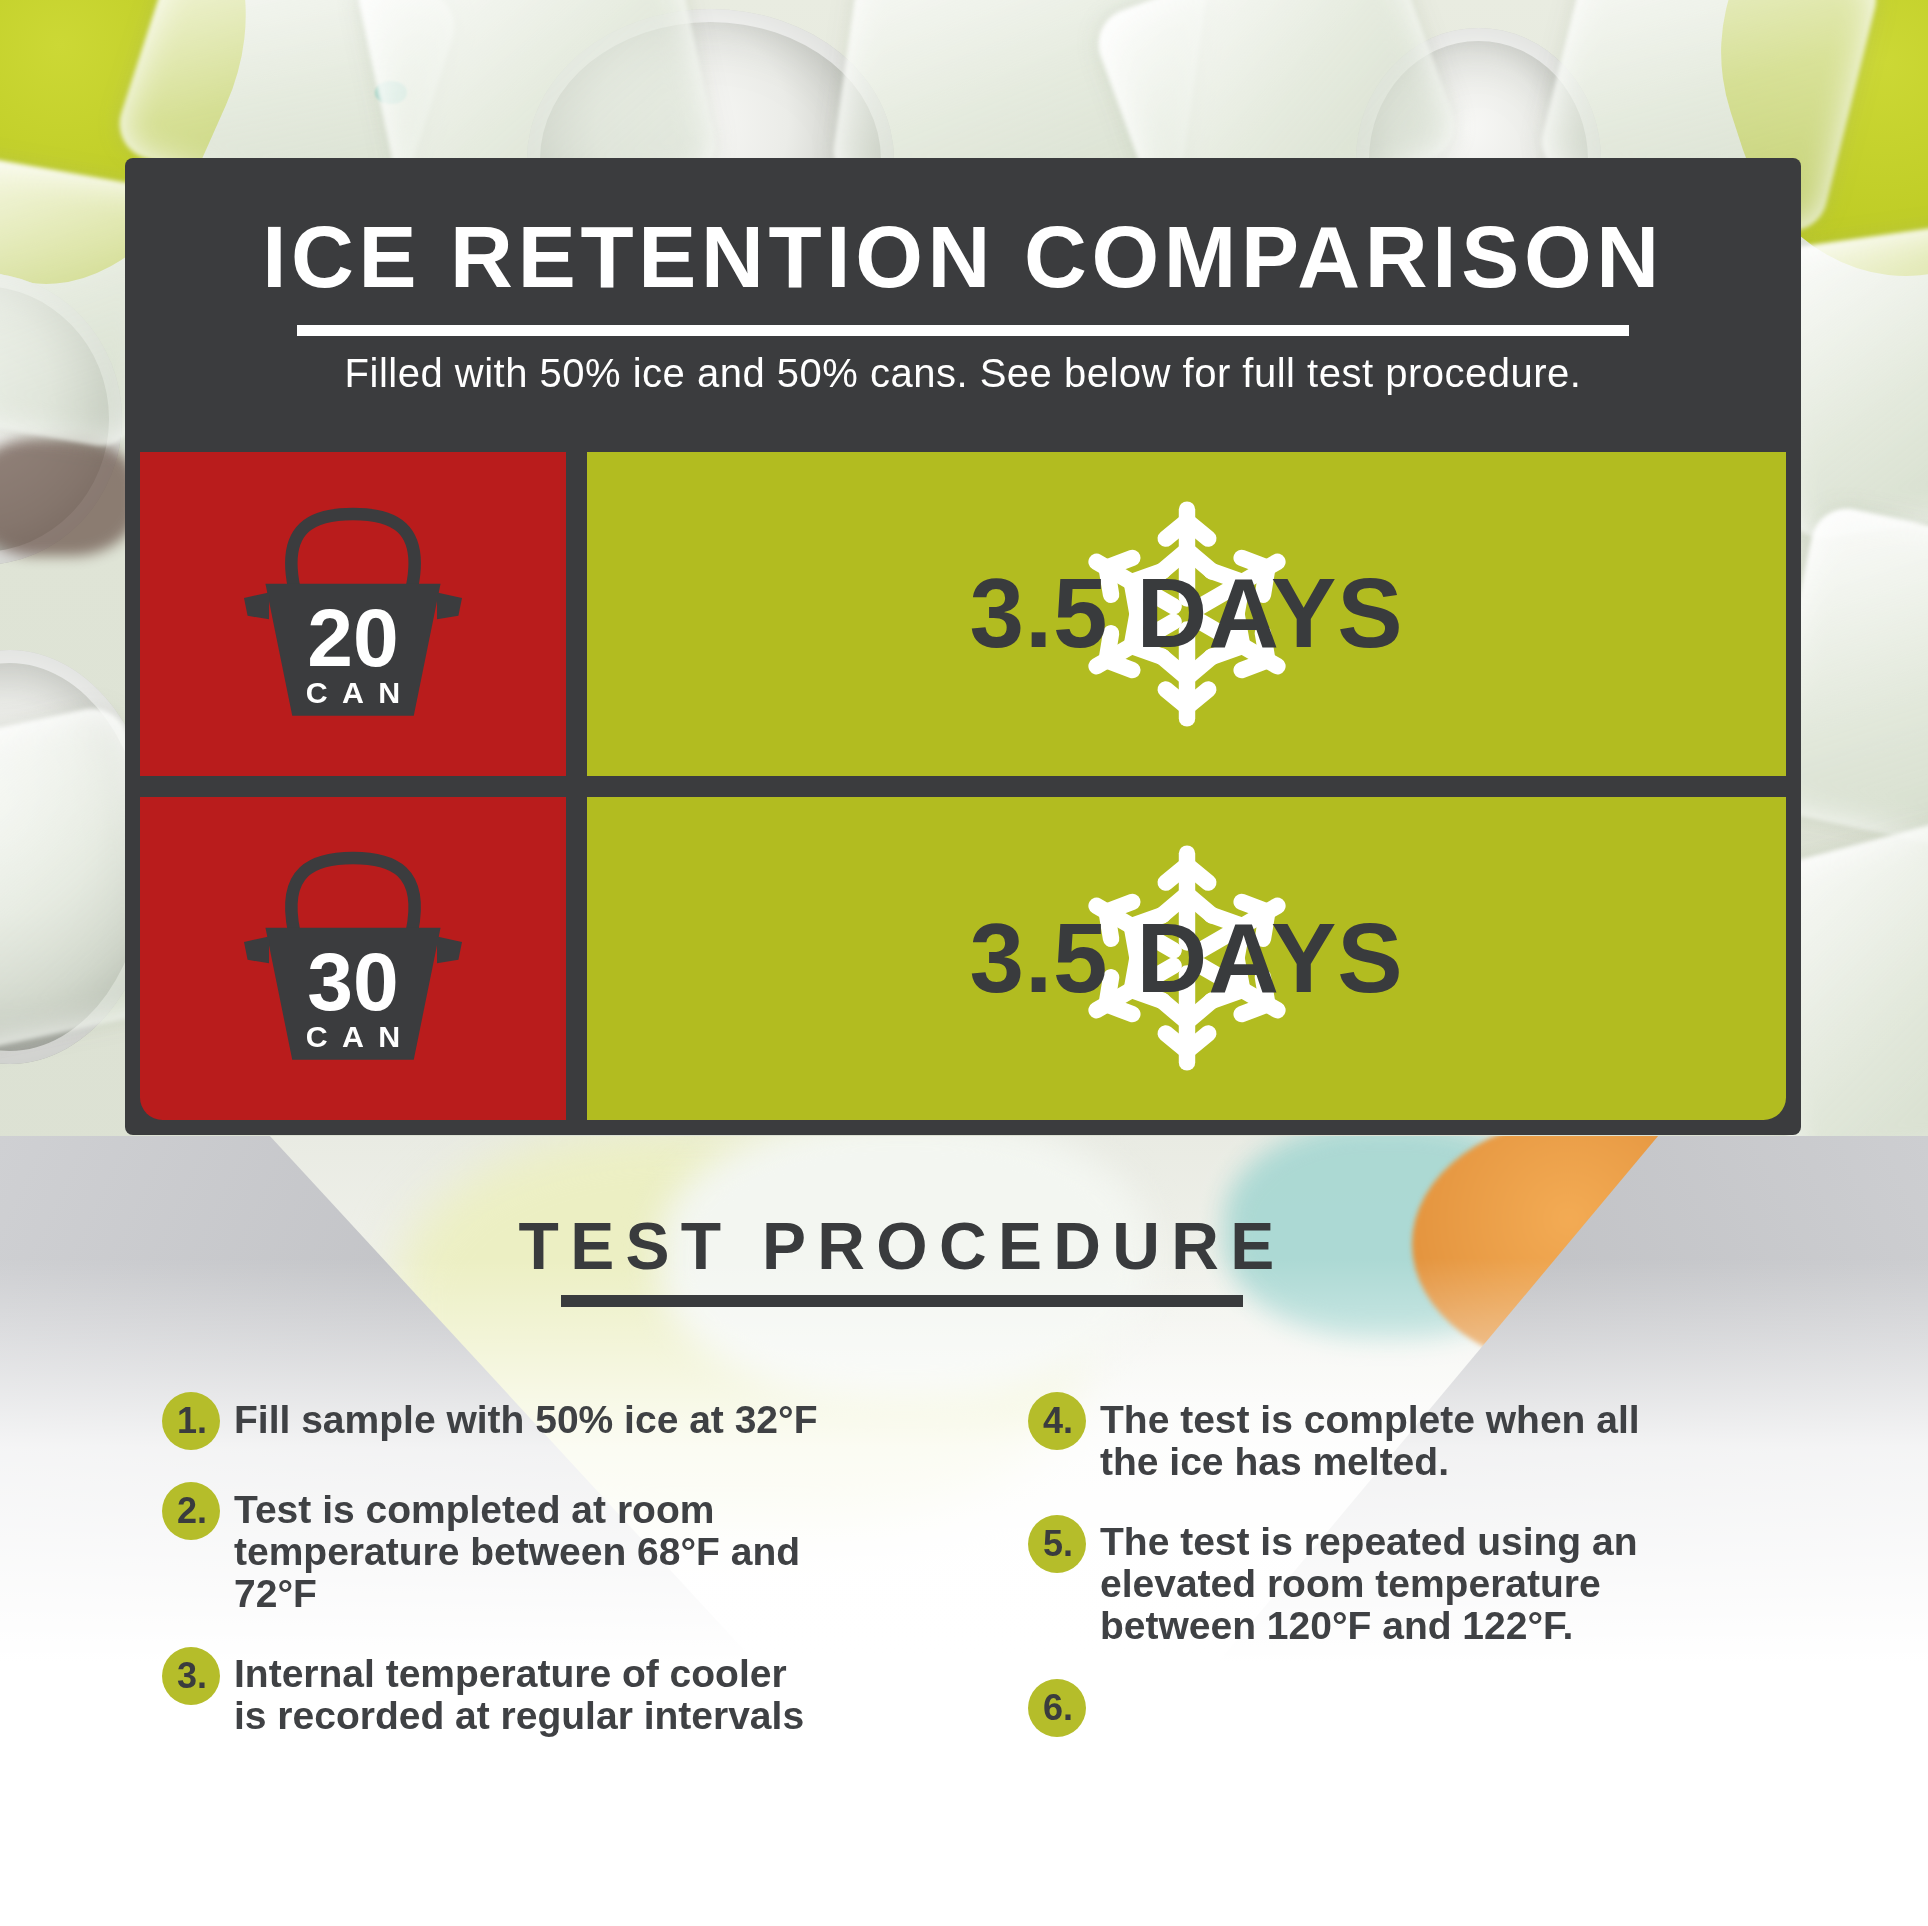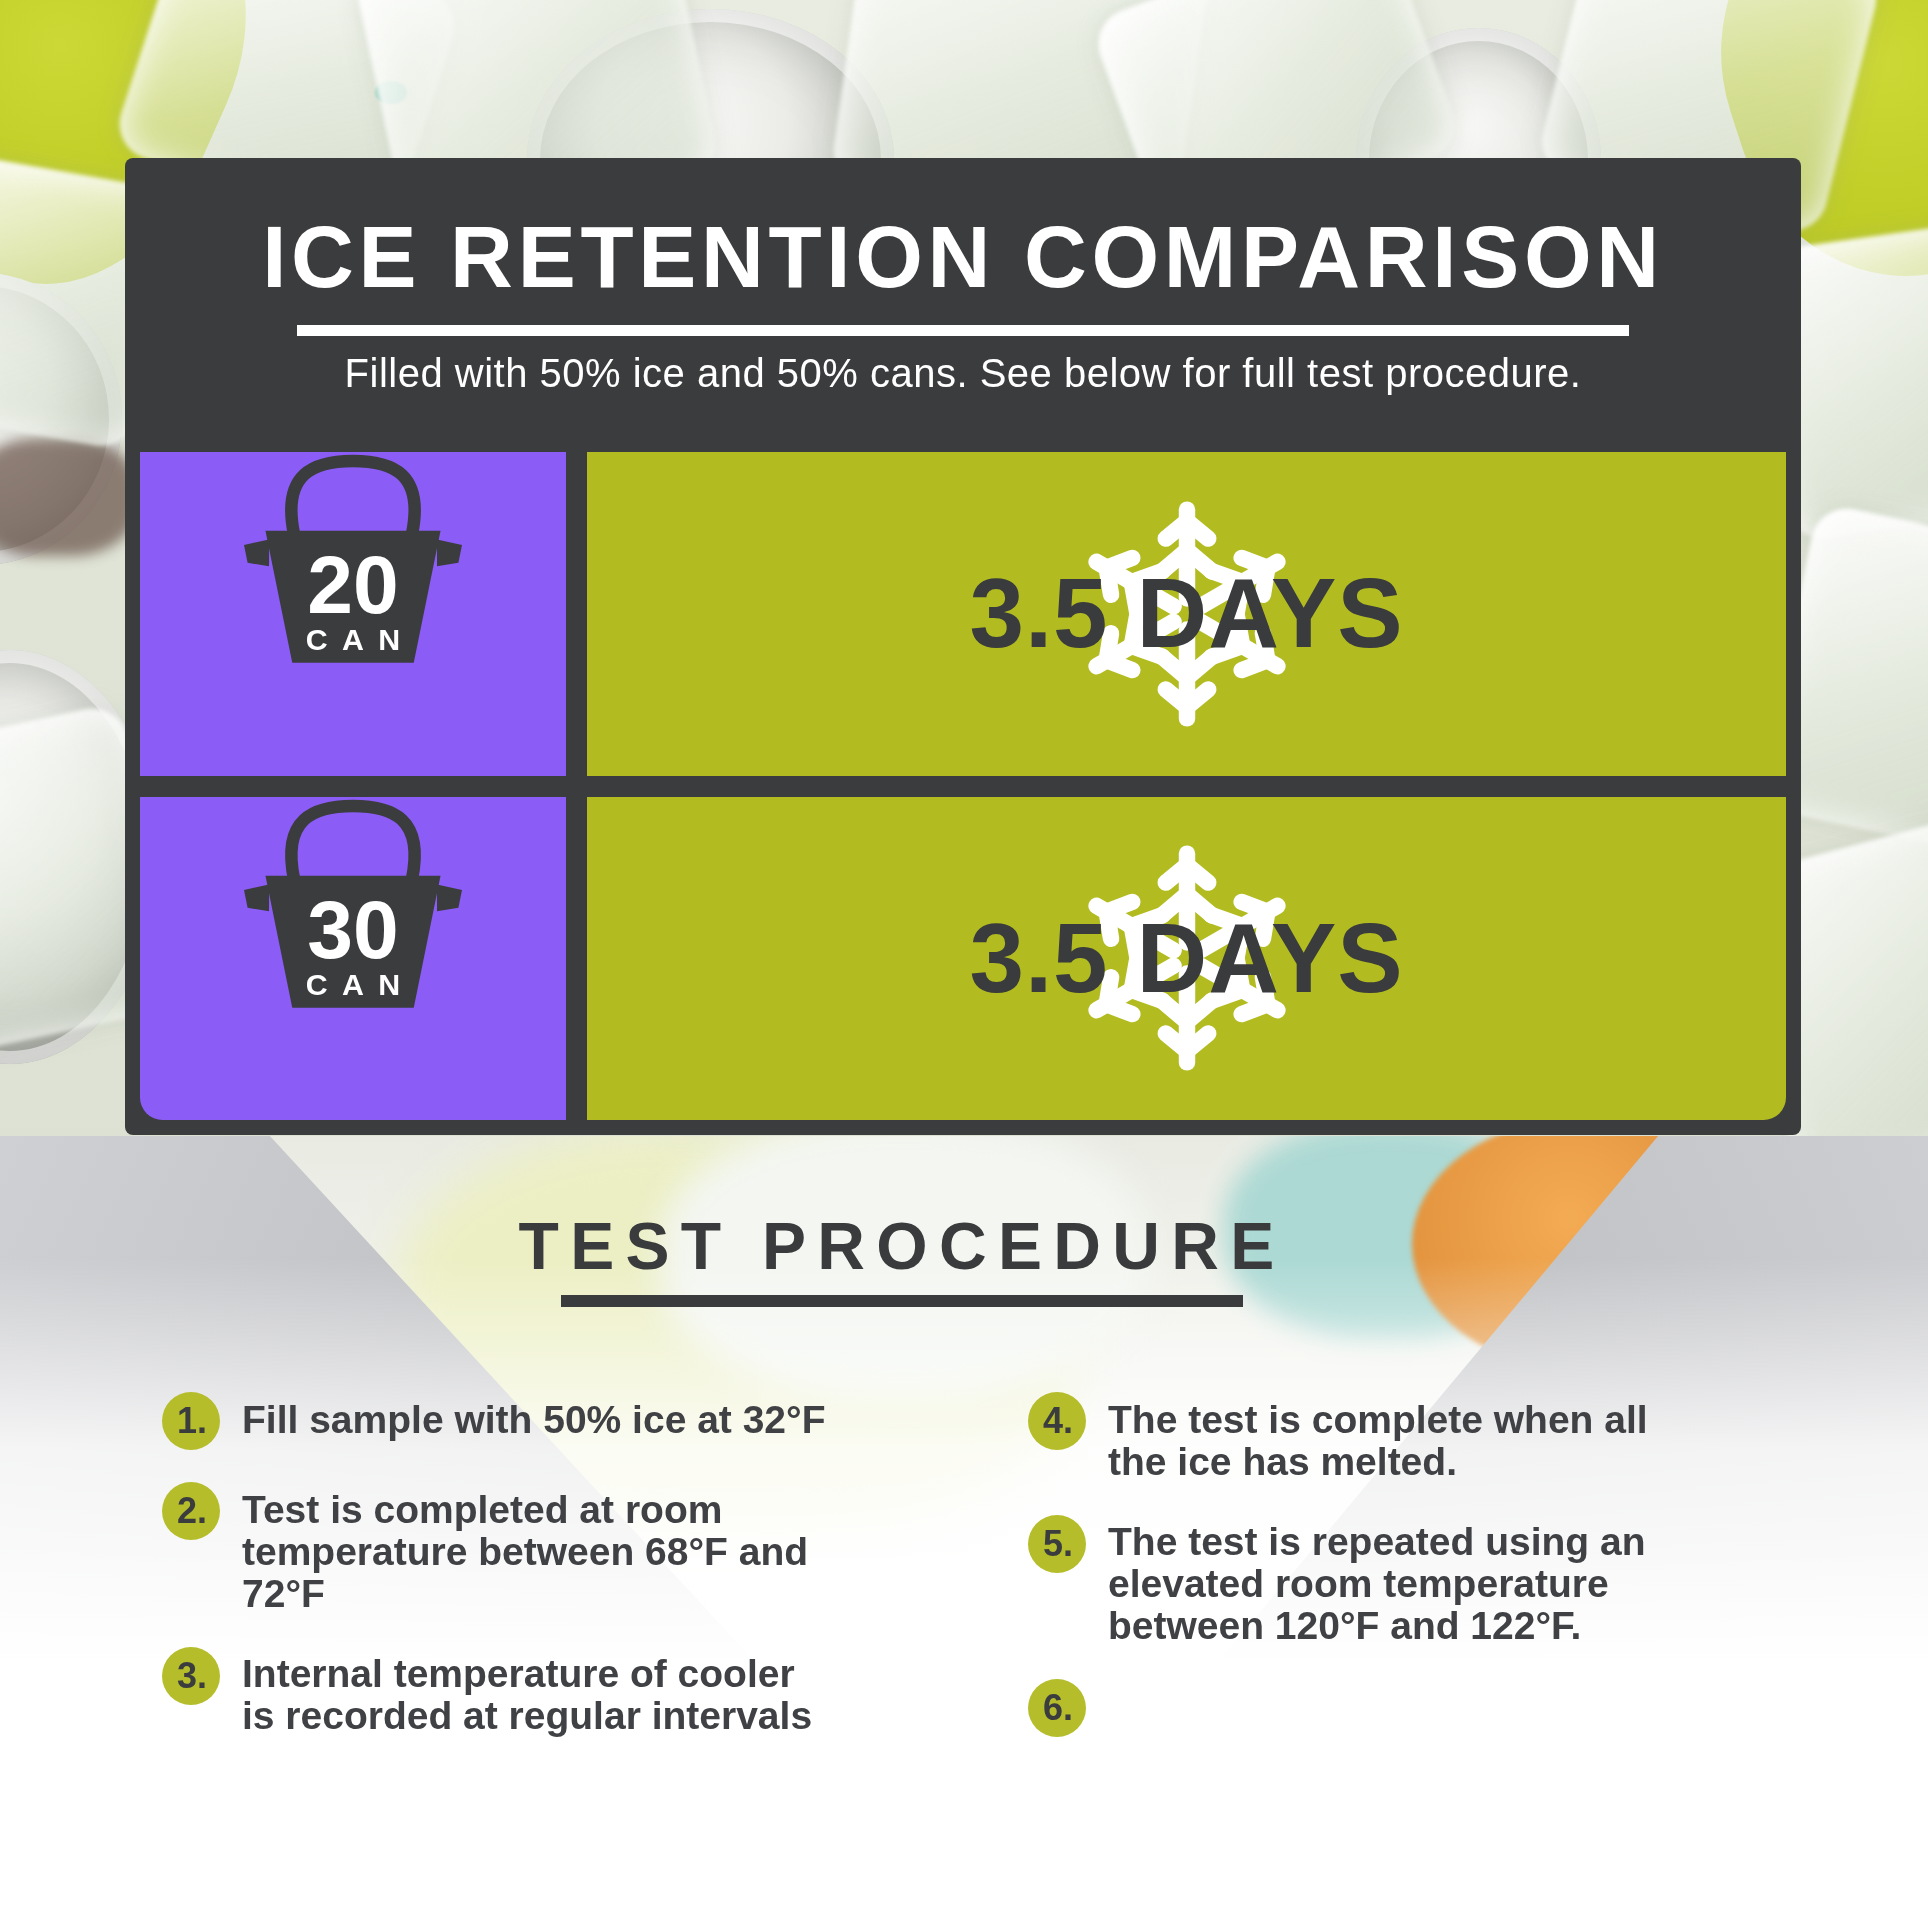--- a/index.html
+++ b/index.html
@@ -63,21 +63,21 @@
   .card{position:absolute;left:125px;top:158px;width:1676px;height:977px;
         background:#3b3c3e;border-radius:8px;}
   .card-title{margin:0;padding-top:55px;text-align:center;color:#ffffff;
               font-size:87px;line-height:1;font-weight:bold;letter-spacing:4.7px;}
   .title-divider{width:1332px;height:11.3px;background:#ffffff;margin:24.5px auto 0;}
   .card-subtitle{margin:13px auto 0;text-align:center;color:#ffffff;
                  font-size:40px;line-height:49px;font-weight:normal;letter-spacing:0.5px;}
   .comp-table{position:absolute;left:15px;right:15px;top:294px;bottom:15px;
               display:grid;grid-template-columns:426px 1fr;grid-template-rows:1fr 1fr;
               gap:21px;border-radius:0 0 22.6px 22.6px;overflow:hidden;}
-  .cell-light{background:#8b5cf6;display:flex;justify-content:center;}
+  .cell-light{background:#b91c1c;display:flex;align-items:center;justify-content:center;}
   .cell-green{background:#b2bc20;position:relative;display:flex;align-items:center;justify-content:center;}
   .cooler{width:268px;height:218px;display:block;}
   .cooler-num{fill:#ffffff;font-family:"Liberation Sans",sans-serif;font-weight:bold;
               font-size:46px;text-anchor:middle;}
   .cooler-can{fill:#ffffff;font-family:"Liberation Sans",sans-serif;font-weight:bold;
               font-size:17px;letter-spacing:8px;text-anchor:middle;}
   .snow{position:absolute;left:50%;top:50%;width:202px;height:232px;transform:translate(-50%,-50%);}
   .days{position:relative;z-index:2;color:#393b3d;font-size:98px;font-weight:bold;
         letter-spacing:0.9px;white-space:nowrap;}
 
@@ -87,21 +87,21 @@
               font-weight:bold;letter-spacing:11.3px;}
   .proc-underline{width:682px;height:12.2px;background:#393b3d;margin:16px auto 0;}
   .proc-list{position:absolute;left:162px;top:1392px;width:1695px;display:flex;align-items:flex-start;}
   .col{display:flex;flex-direction:column;}
   .col-left{width:772px;}
   .col-right{width:810px;margin-left:94px;}
   .step{display:flex;align-items:flex-start;margin-bottom:32px;}
   .step-bullet{flex:none;width:58px;height:58px;border-radius:50%;background:#b5bd2a;
                color:#3a3c3e;font-size:36px;font-weight:bold;
                display:flex;align-items:center;justify-content:center;padding-left:1.9px;box-sizing:border-box;}
-  .step-text{margin-left:22px;padding-top:6.6px;color:#3f4144;font-size:39px;line-height:42px;
+  .step-text{margin-left:14px;padding-top:6.6px;color:#3f4144;font-size:39px;line-height:42px;
              font-weight:bold;white-space:pre-line;}
 </style>
 </head>
 <body>
 
 <div class="stage">
 
   <div class="bg-top">
     <div class="lime tl"></div>
     <div class="lime tr"></div>

